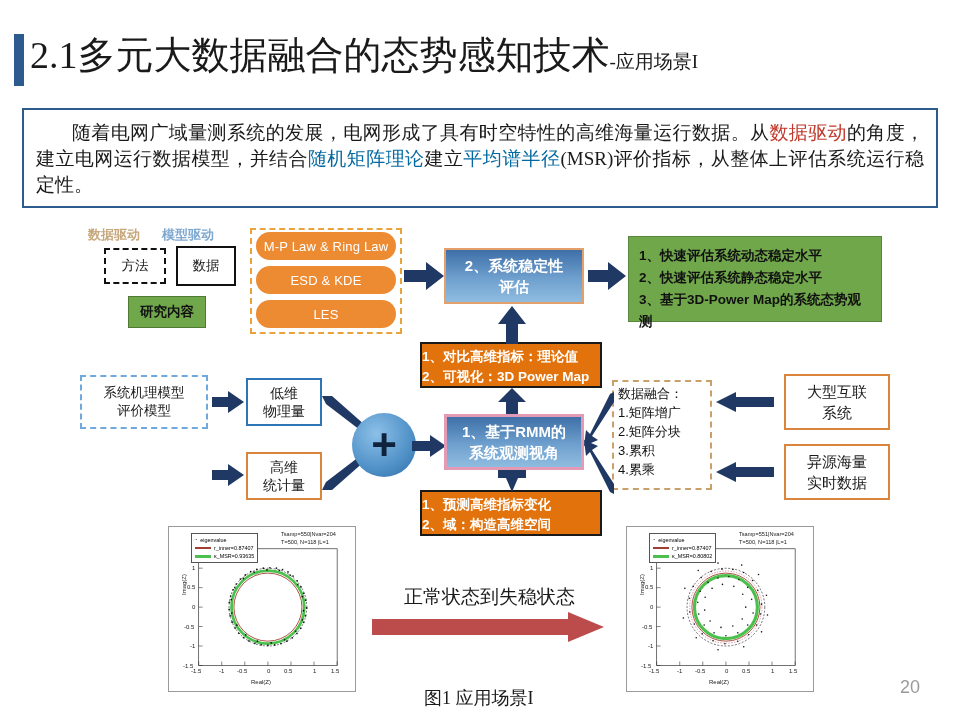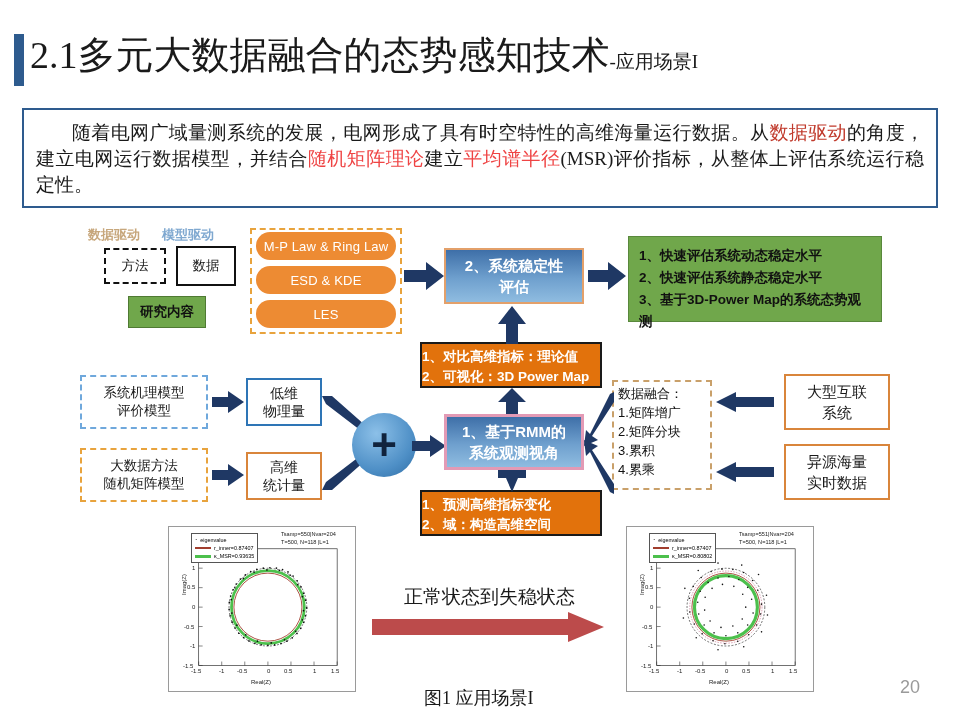--- a/index.html
+++ b/index.html
@@ -25,21 +25,21 @@
   .para-box {
     position: absolute; left: 22px; top: 108px; width: 916px; height: 100px;
     border: 2px solid #2E5B8E; background: #fff; padding: 10px 12px 0 12px;
   }
   .para-text {
     font-size: 19px; line-height: 26px; color: #1a1a1a;
     font-family: "Liberation Serif", "DejaVu Serif", serif;
     text-indent: 36px; text-align: justify;
   }
   .hl-red { color: #C0392B; }
-  .hl-red2 { color: #ef4444; }
+  .hl-red2 { color: #0369a1; }
 
   
   .box { position: absolute; display: flex; align-items: center; justify-content: center;
          text-align: center; font-size: 13.5px; line-height: 18px; color: #1a1a1a; }
 
   .legend-lbl { position: absolute; font-size: 13px; font-weight: bold; white-space: nowrap; }
   .lbl-data-driven { color: #C7A77C; }
   .lbl-model-driven { color: #7FA8D0; }
 
   .dash-black { border: 2px dashed #111; background: #fff; }
@@ -180,26 +180,20 @@
   </svg>
 
   <svg class="arrow" style="left:498px; top:388px;" width="28" height="26">
     <polygon class="ar" points="14,0 28,14 20,14 20,26 8,26 8,14 0,14"></polygon>
   </svg>
 
   <div class="box dash-blue" style="left:80px; top:375px; width:128px; height:54px;">
     <div>
       <div>系统机理模型</div>
       <div>评价模型</div>
-    </div>
-  </div>
-  <div class="box dash-orange" style="left:80px; top:448px; width:128px; height:54px;">
-    <div>
-      <div>大数据方法</div>
-      <div>随机矩阵模型</div>
     </div>
   </div>
 
   <svg class="arrow" style="left:212px; top:391px;" width="32" height="22">
     <polygon class="ar" points="0,6 16,6 16,0 32,11 16,22 16,16 0,16"></polygon>
   </svg>
   <svg class="arrow" style="left:212px; top:464px;" width="32" height="22">
     <polygon class="ar" points="0,6 16,6 16,0 32,11 16,22 16,16 0,16"></polygon>
   </svg>
 

